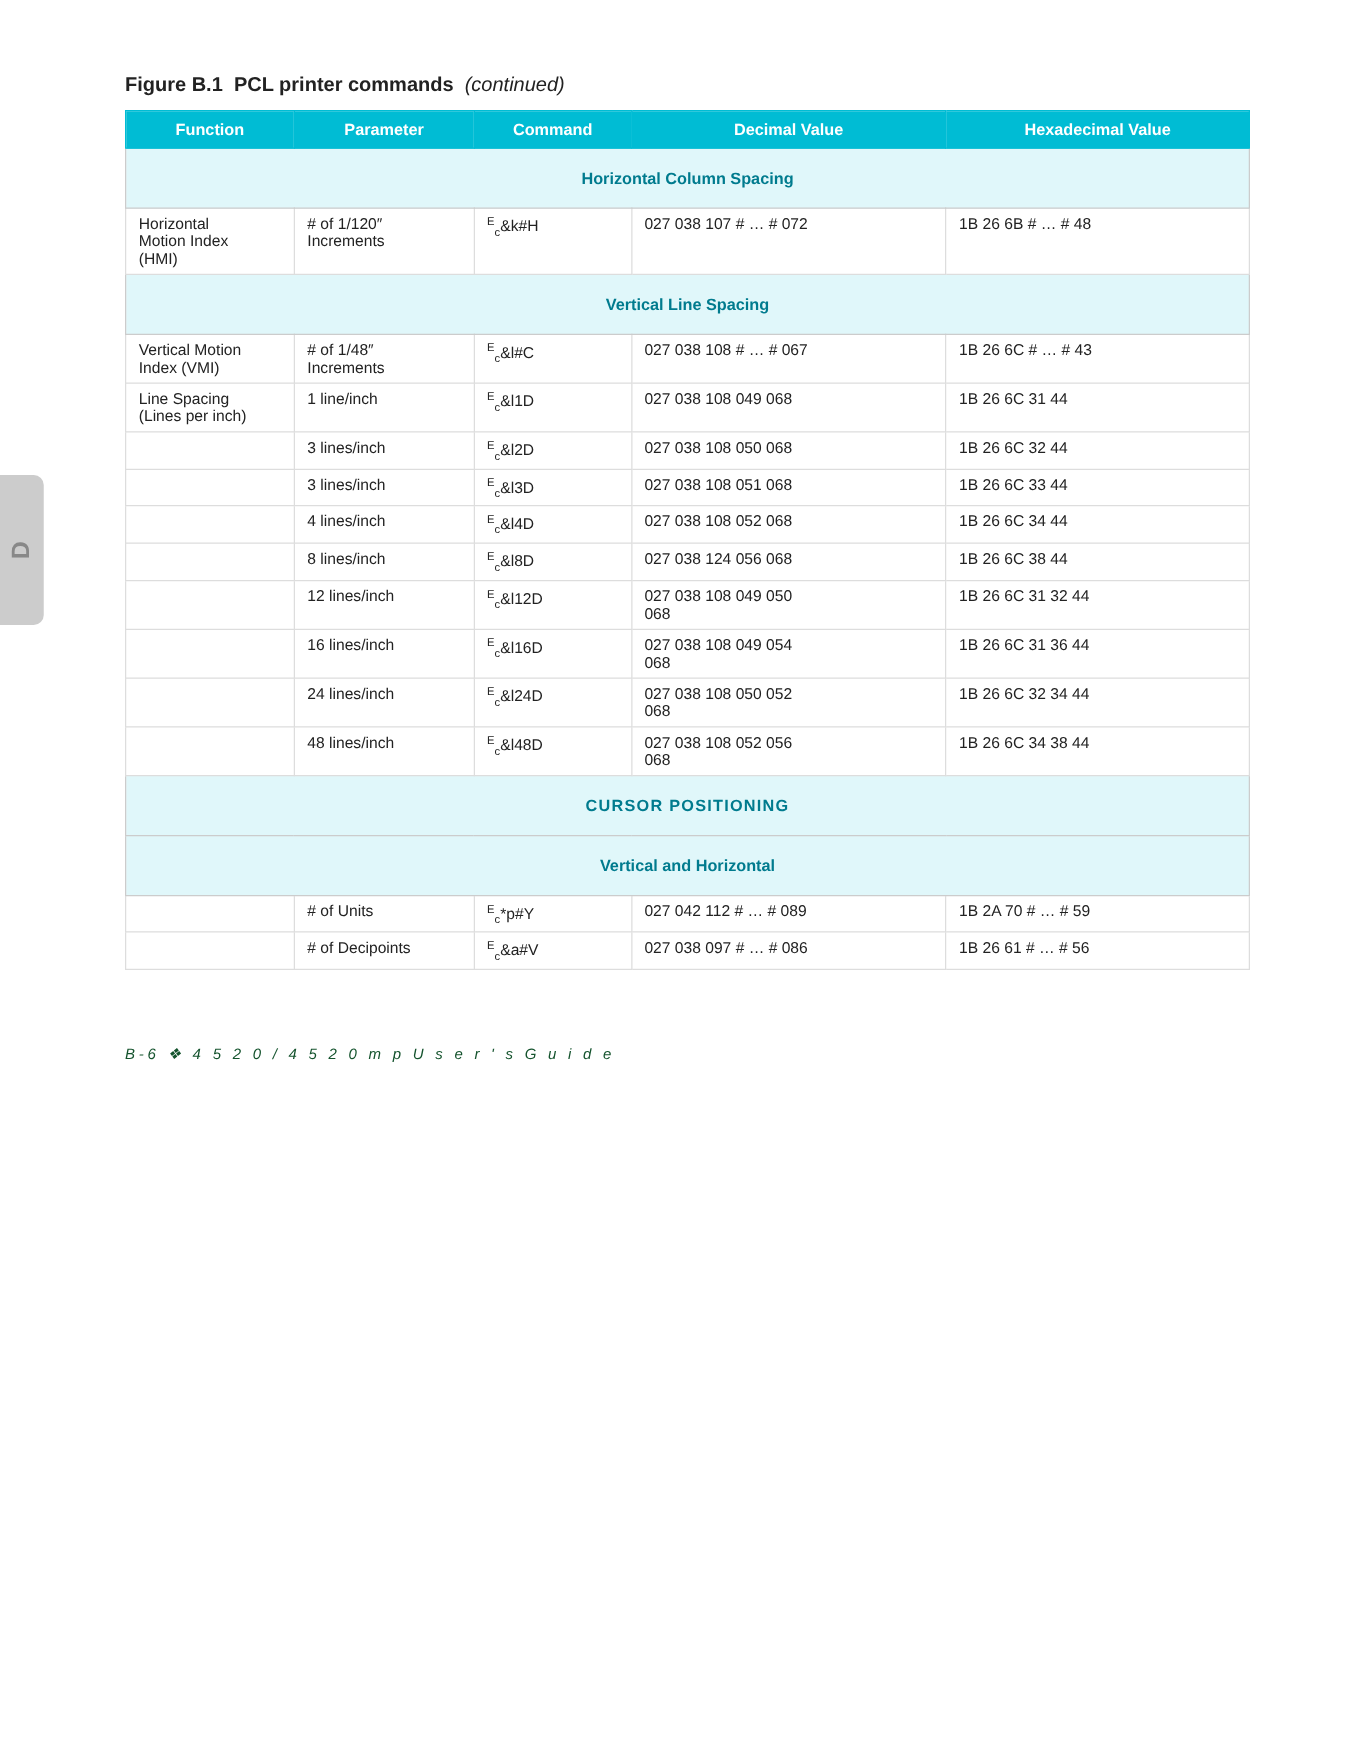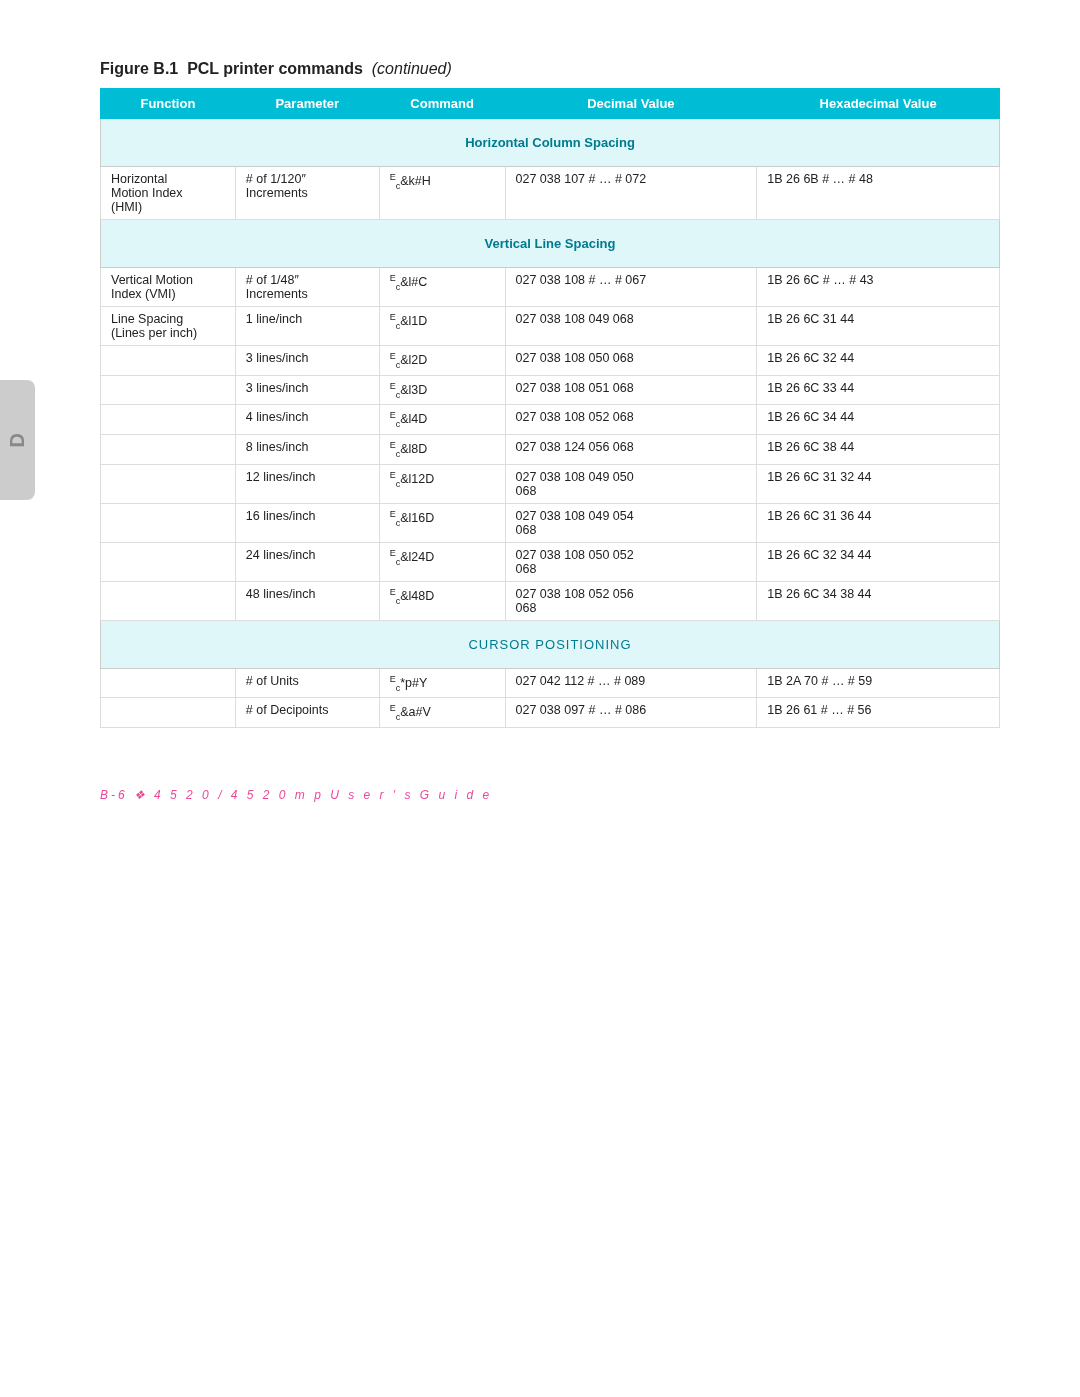--- a/index.html
+++ b/index.html
@@ -69,21 +69,21 @@
 
     .data-row:nth-child(even) td {
       background: #fff;
     }
 
     .page-footer {
       margin-top: 60px;
       font-style: italic;
       letter-spacing: 3px;
       font-size: 12px;
-      color: #ec4899;
+      color: #14532d;
     }
 
     .side-tab {
       position: absolute;
       left: 0;
       top: 380px;
       width: 35px;
       height: 120px;
       background-color: #ccc;
       border-radius: 0 8px 8px 0;
@@ -215,23 +215,26 @@
       </tr>
       <tr class="data-row">
         <td></td>
         <td>48 lines/inch</td>
         <td><sup>E</sup><sub style="font-size:9px">c</sub>&amp;l48D</td>
         <td>027 038 108 052 056<br>068</td>
         <td>1B 26 6C 34 38 44</td>
       </tr>
 
       <tr class="section-row">
-        <td colspan="5" style="font-weight:normal; letter-spacing:1px;">CURSOR POSITIONING</td>
-      </tr>
-
+        <td colspan="5" style="font-weight:bold; letter-spacing:1px;">CURSOR POSITIONING</td>
+      </tr>
+
+      <tr class="section-row">
+        <td colspan="5">Vertical and Horizontal</td>
+      </tr>
       <tr class="data-row">
         <td></td>
         <td># of Units</td>
         <td><sup>E</sup><sub style="font-size:9px">c</sub>*p#Y</td>
         <td>027 042 112 # … # 089</td>
         <td>1B 2A 70 # … # 59</td>
       </tr>
       <tr class="data-row">
         <td></td>
         <td># of Decipoints</td>

